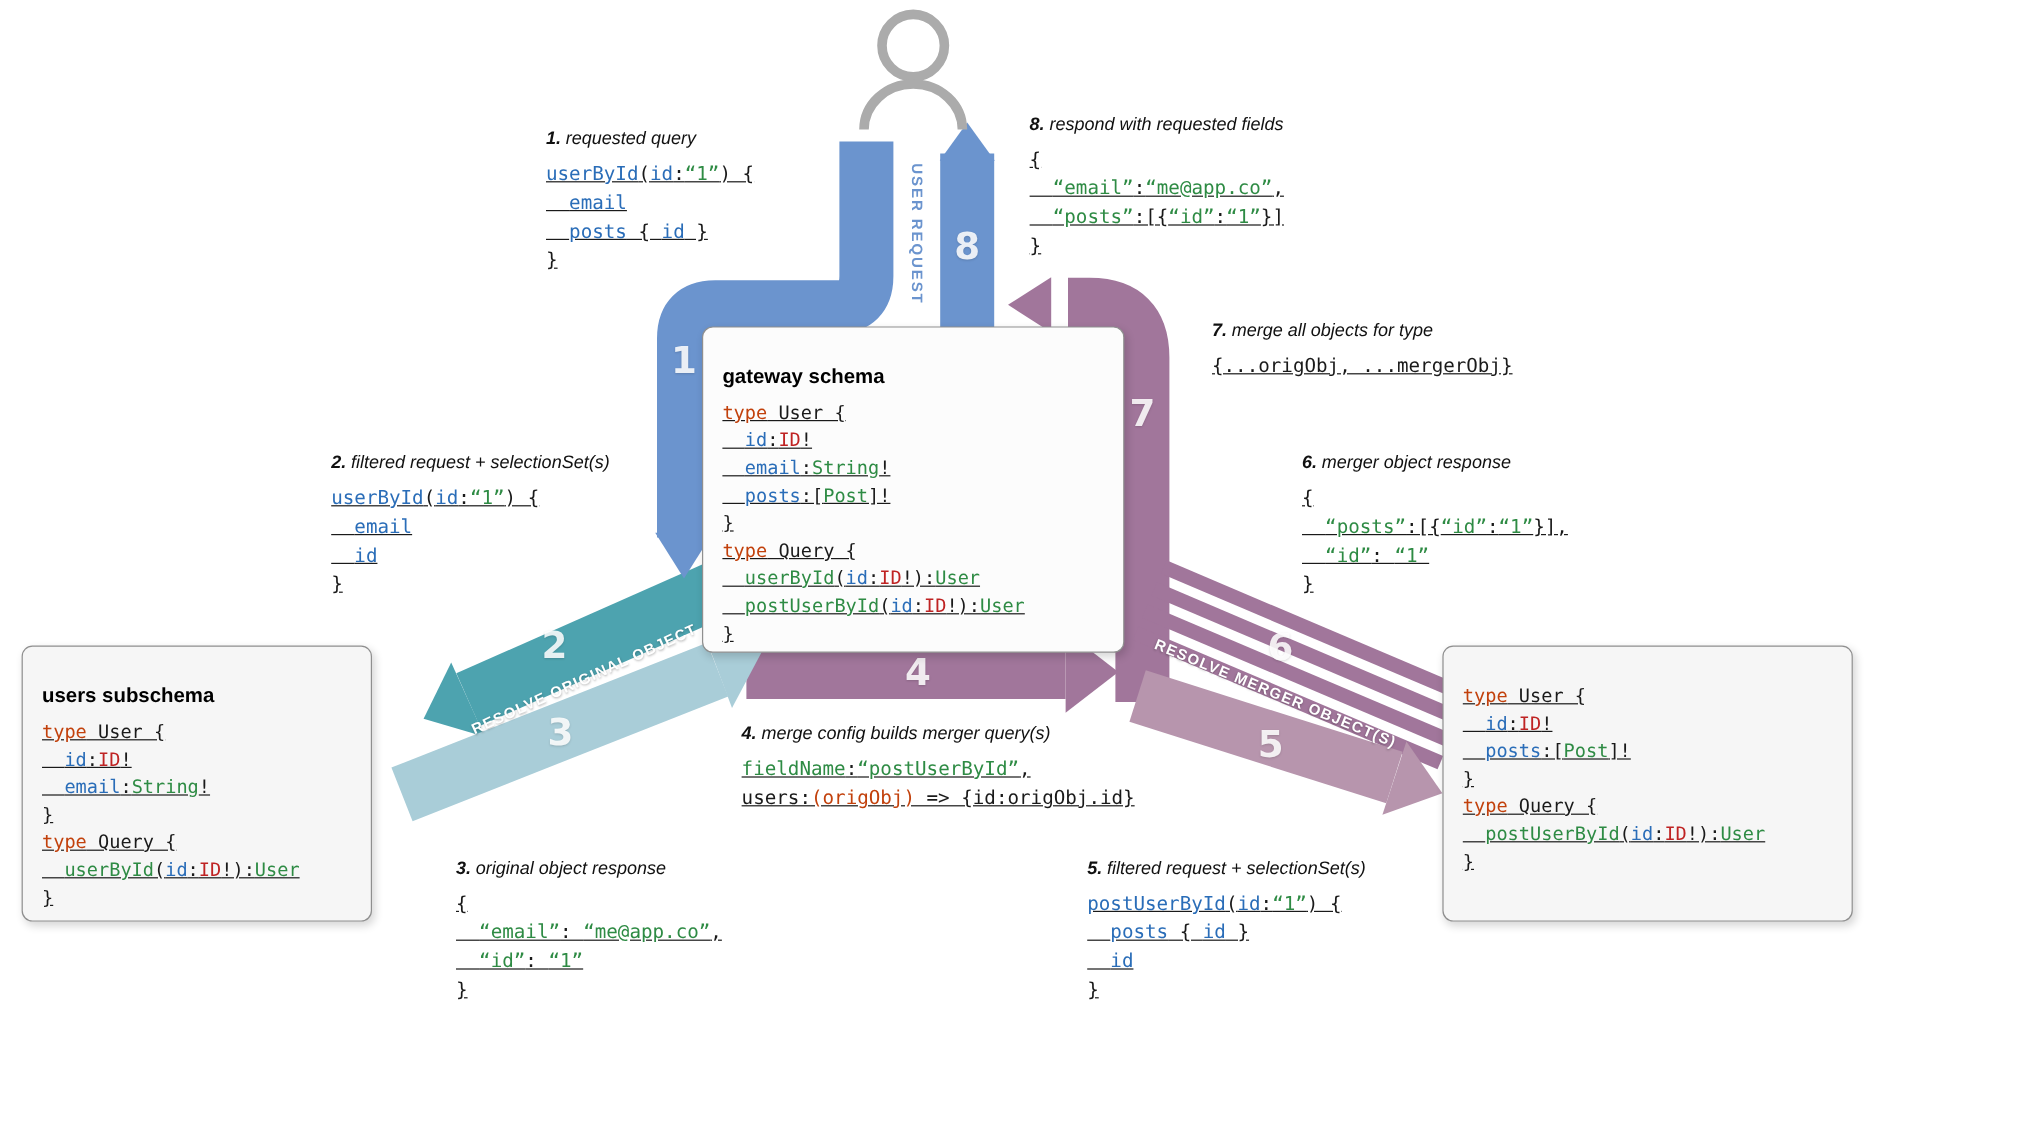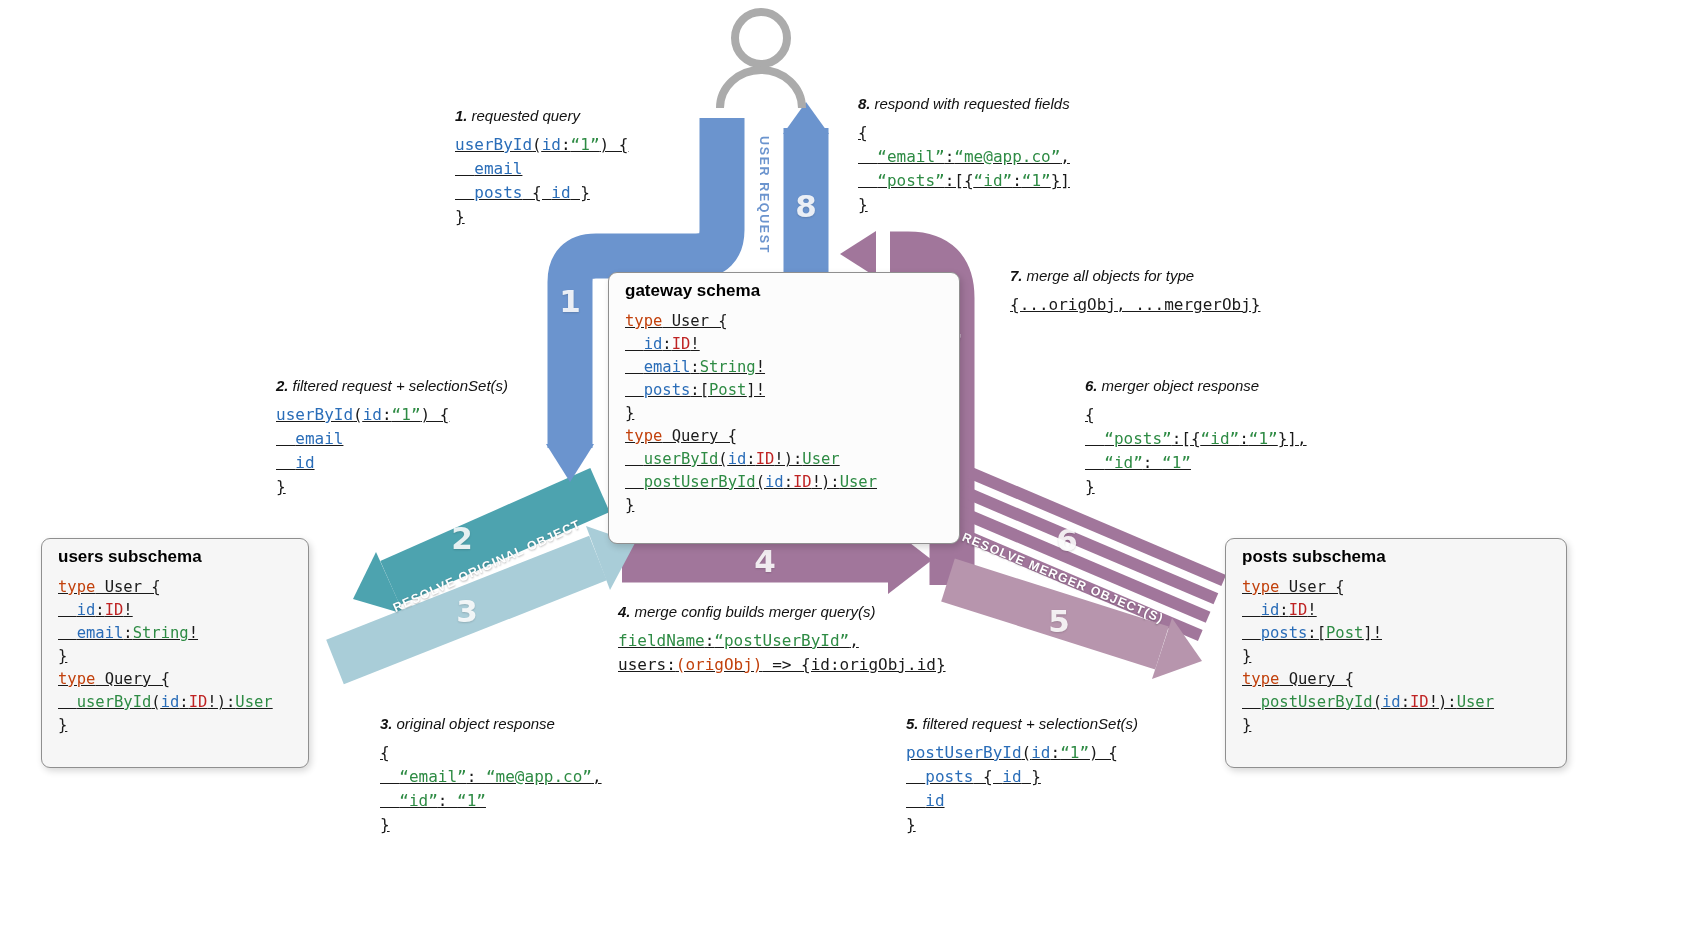--- a/index.html
+++ b/index.html
@@ -23,22 +23,22 @@
 
   .ribbon-label { position:absolute; z-index:2; text-align:center;
     font:bold 12.5px "Liberation Sans", sans-serif; letter-spacing:1.2px;
     color:#ffffff; text-shadow:0 1px 2px rgba(0,0,0,0.3); }
   .ribbon-label.original { left:357px; top:559px; width:260px; transform:rotate(-24.5deg); }
   .ribbon-label.merger   { left:913px; top:571px; width:300px; transform:rotate(22.5deg); }
 
   .user-icon { position:absolute; left:700px; top:4px; z-index:2; }
 
   .box { position:absolute; z-index:3; background:#f6f6f6;
-    border:1.5px solid #8f8f8f; border-radius:9px; padding:7px 16px;
-    box-shadow:2px 3px 7px rgba(0,0,0,0.16);margin-left:23px; }
+    border:1.5px solid #8f8f8f; border-radius:9px; padding:30px 16px;
+    box-shadow:2px 3px 7px rgba(0,0,0,0.16); }
   .box.gateway { background:#fcfcfc; }
   .box-title { font:bold 17px/22px "Liberation Sans", sans-serif; color:#000; margin-bottom:8px; }
 
   .code .cl { white-space:pre; font:15.5px/23px "DejaVu Sans Mono", monospace; color:#1a1a1a;text-decoration:underline; }
 
   .ann { position:absolute; z-index:4; }
   .ann-label { font:italic 15px/20px "Liberation Sans", sans-serif; color:#111; margin-bottom:7px; }
   .ann-num { font-weight:bold; margin-right:4px; }
   .ann .cl { white-space:pre; font:16px/24px "DejaVu Sans Mono", monospace; color:#1a1a1a; }
 
@@ -115,35 +115,34 @@
         <div class="cl"><span class="t-p">  </span><span class="t-f">email</span><span class="t-p">:</span><span class="t-g">String</span><span class="t-p">!</span></div>
         <div class="cl"><span class="t-p">  </span><span class="t-f">posts</span><span class="t-p">:[</span><span class="t-g">Post</span><span class="t-p">]!</span></div>
         <div class="cl"><span class="t-p">}</span></div>
         <div class="cl"><span class="t-k">type</span><span class="t-p"> Query {</span></div>
         <div class="cl"><span class="t-p">  </span><span class="t-g">userById</span><span class="t-p">(</span><span class="t-f">id</span><span class="t-p">:</span><span class="t-r">ID</span><span class="t-p">!):</span><span class="t-g">User</span></div>
         <div class="cl"><span class="t-p">  </span><span class="t-g">postUserById</span><span class="t-p">(</span><span class="t-f">id</span><span class="t-p">:</span><span class="t-r">ID</span><span class="t-p">!):</span><span class="t-g">User</span></div>
         <div class="cl"><span class="t-p">}</span></div>
       </div>
   </div>
 
-  <div class="box" style="left:18px;top:538px;width:268px;height:230px">
+  <div class="box" style="left:18px;top:538px;width:292px;height:230px">
     <div class="box-title">users subschema</div>
     <div class="code">
         <div class="cl"><span class="t-k">type</span><span class="t-p"> User {</span></div>
         <div class="cl"><span class="t-p">  </span><span class="t-f">id</span><span class="t-p">:</span><span class="t-r">ID</span><span class="t-p">!</span></div>
         <div class="cl"><span class="t-p">  </span><span class="t-f">email</span><span class="t-p">:</span><span class="t-g">String</span><span class="t-p">!</span></div>
         <div class="cl"><span class="t-p">}</span></div>
         <div class="cl"><span class="t-k">type</span><span class="t-p"> Query {</span></div>
         <div class="cl"><span class="t-p">  </span><span class="t-g">userById</span><span class="t-p">(</span><span class="t-f">id</span><span class="t-p">:</span><span class="t-r">ID</span><span class="t-p">!):</span><span class="t-g">User</span></div>
         <div class="cl"><span class="t-p">}</span></div>
       </div>
   </div>
 
   <div class="box" style="left:1202px;top:538px;width:342px;height:230px">
-    <div class="box-title">posts subschema</div>
     <div class="code">
         <div class="cl"><span class="t-k">type</span><span class="t-p"> User {</span></div>
         <div class="cl"><span class="t-p">  </span><span class="t-f">id</span><span class="t-p">:</span><span class="t-r">ID</span><span class="t-p">!</span></div>
         <div class="cl"><span class="t-p">  </span><span class="t-f">posts</span><span class="t-p">:[</span><span class="t-g">Post</span><span class="t-p">]!</span></div>
         <div class="cl"><span class="t-p">}</span></div>
         <div class="cl"><span class="t-k">type</span><span class="t-p"> Query {</span></div>
         <div class="cl"><span class="t-p">  </span><span class="t-g">postUserById</span><span class="t-p">(</span><span class="t-f">id</span><span class="t-p">:</span><span class="t-r">ID</span><span class="t-p">!):</span><span class="t-g">User</span></div>
         <div class="cl"><span class="t-p">}</span></div>
       </div>
   </div>

